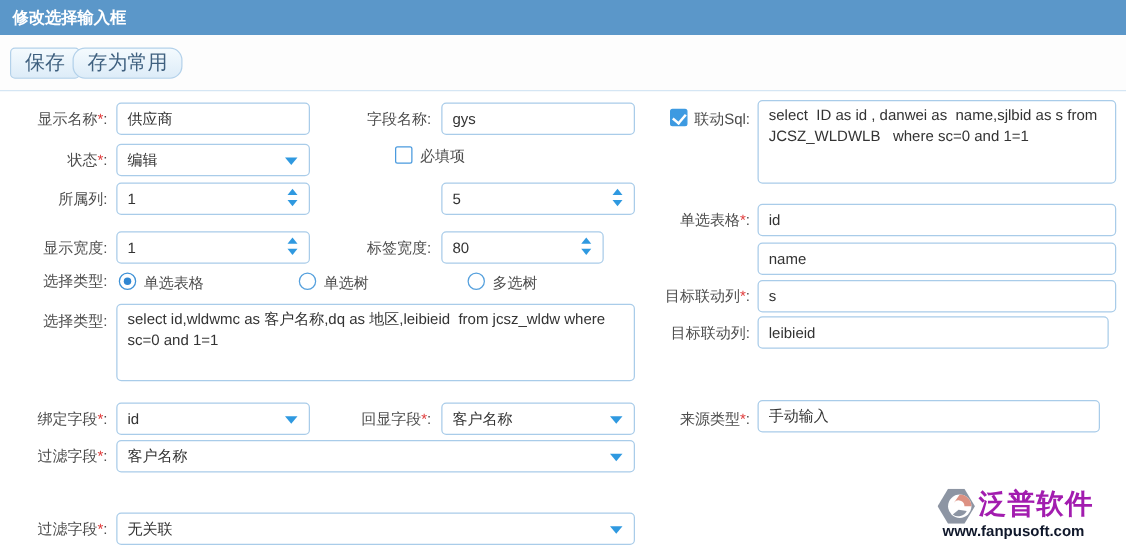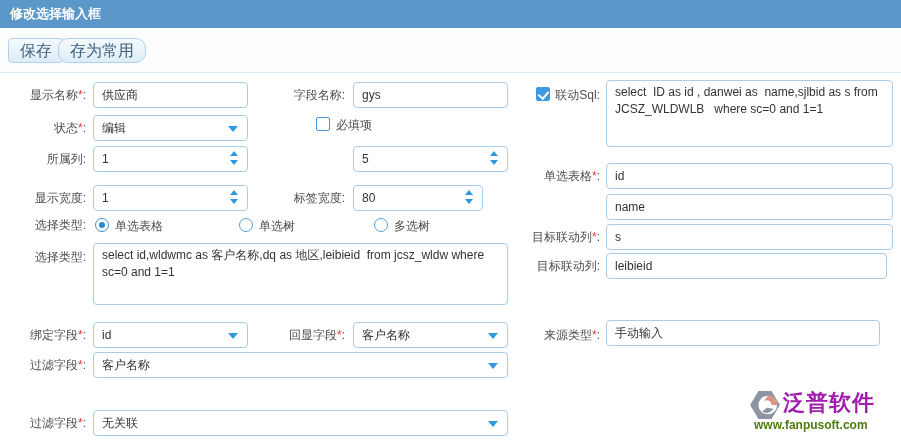--- a/index.html
+++ b/index.html
@@ -46,21 +46,21 @@
   .radio { position:absolute; width:14px; height:14px; border:1px solid #55a0dd; border-radius:50%; background:#fff; }
   .radio.sel { border-color:#3e91d6; }
   .radio.sel::after { content:""; position:absolute; left:3px; top:3px; width:6px; height:6px;
                       border-radius:50%; background:#2f86d2; }
 
   
   .logo { position:absolute; left:750px; top:389px; width:145px; height:48px; }
   .logo .mark { position:absolute; left:0; top:2px; }
   .logo .brand { position:absolute; left:33px; top:0; font-size:22px; font-weight:bold; color:#a21caf;
                  letter-spacing:1px; line-height:28px; }
-  .logo .url { position:absolute; left:4px; top:29px; font-size:12px; font-weight:bold; color:#4d7c0f; }
+  .logo .url { position:absolute; left:4px; top:29px; font-size:12px; font-weight:bold; color:#0f172a; }
 </style>
 </head>
 <body>
 
 <div class="app">
 
   <div class="titlebar">修改选择输入框</div>
 
   <div class="toolbar">
     <button class="tbtn save">保存</button>

